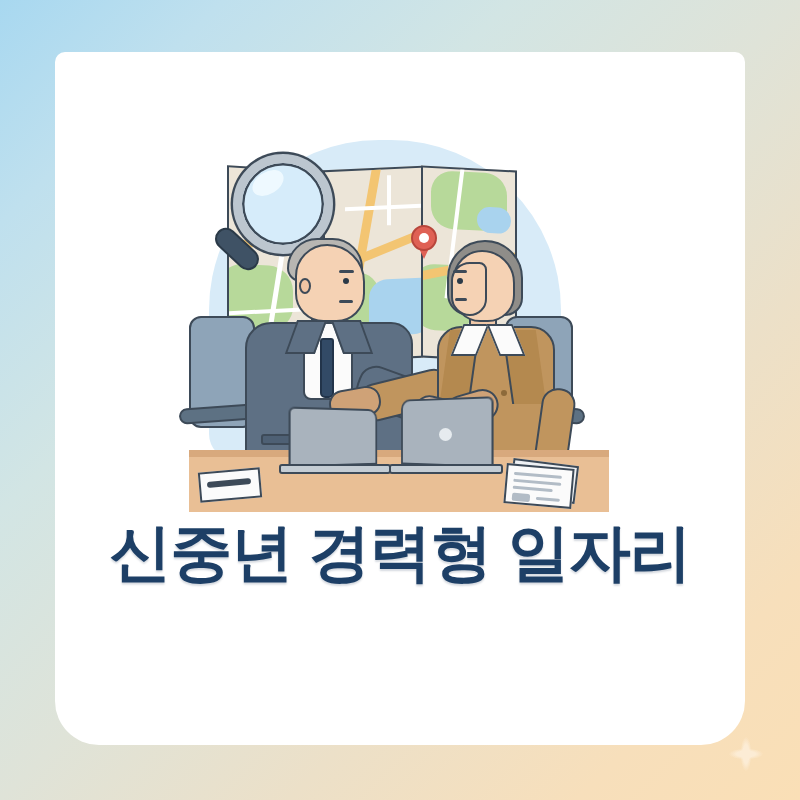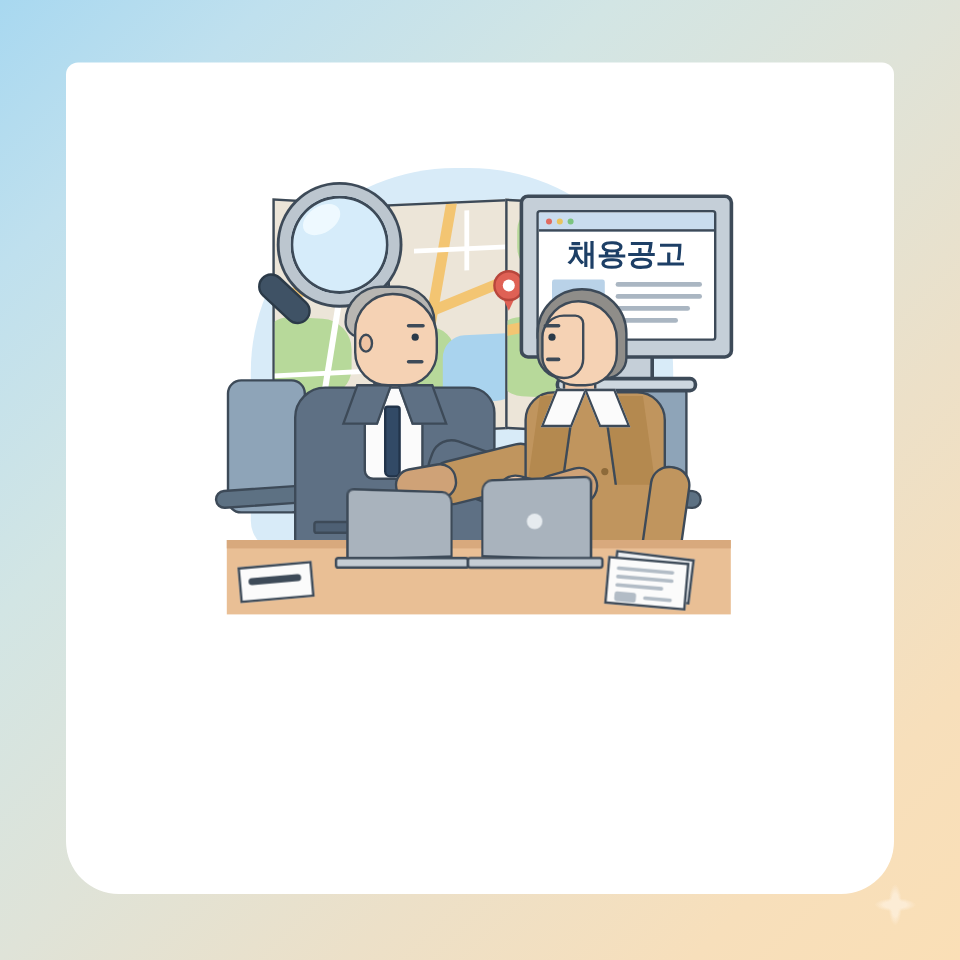--- a/index.html
+++ b/index.html
@@ -534,39 +534,20 @@
         <div class="dot"></div>
       </div>
     </div>
 
     <div id="magnifier">
       <div id="mag-handle"></div>
       <div id="mag-lens"></div>
       <div id="mag-glare"></div>
     </div>
 
-    <div id="monitor">
-      <div id="mon-neck"></div>
-      <div id="mon-base"></div>
-      <div id="mon-body">
-        <div id="mon-screen">
-          <div id="mon-titlebar">
-            <span class="mon-dot" style="background:#e06b60"></span>
-            <span class="mon-dot" style="background:#e9c45d"></span>
-            <span class="mon-dot" style="background:#7bc47f"></span>
-          </div>
-          <div id="mon-heading">채용공고</div>
-          <div id="mon-thumb"></div>
-          <div class="mon-line" style="left:64px;top:58px;width:72px;"></div>
-          <div class="mon-line" style="left:64px;top:68px;width:72px;"></div>
-          <div class="mon-line" style="left:64px;top:78px;width:62px;"></div>
-          <div class="mon-line" style="left:64px;top:88px;width:52px;"></div>
-        </div>
-      </div>
-    </div>
 
     <div class="chair-back" id="chair-L-back"></div>
     <div class="chair-arm" id="chair-L-arm"></div>
     <div class="chair-back" id="chair-R-back"></div>
     <div class="chair-arm" id="chair-R-arm"></div>
 
     <div id="man">
       <div id="man-neck"></div>
       <div id="man-jacket"></div>
       <div id="man-shirt"></div>
@@ -632,17 +613,18 @@
       <div class="doc-line" style="left:6px;top:6px;width:48px;"></div>
       <div class="doc-line" style="left:6px;top:13px;width:48px;"></div>
       <div class="doc-line" style="left:6px;top:20px;width:40px;"></div>
       <div class="doc-block" style="left:6px;top:27px;width:18px;height:8px;"></div>
       <div class="doc-line" style="left:30px;top:29px;width:24px;"></div>
     </div>
 
   </div>
 
   <div id="title-block">
+    <h1 id="main-title">신중년 경력형 일자리</h1>
   </div>
 
   <div class="sparkle" id="sparkle-br"></div>
 
 </div>
 
 </body></html>

